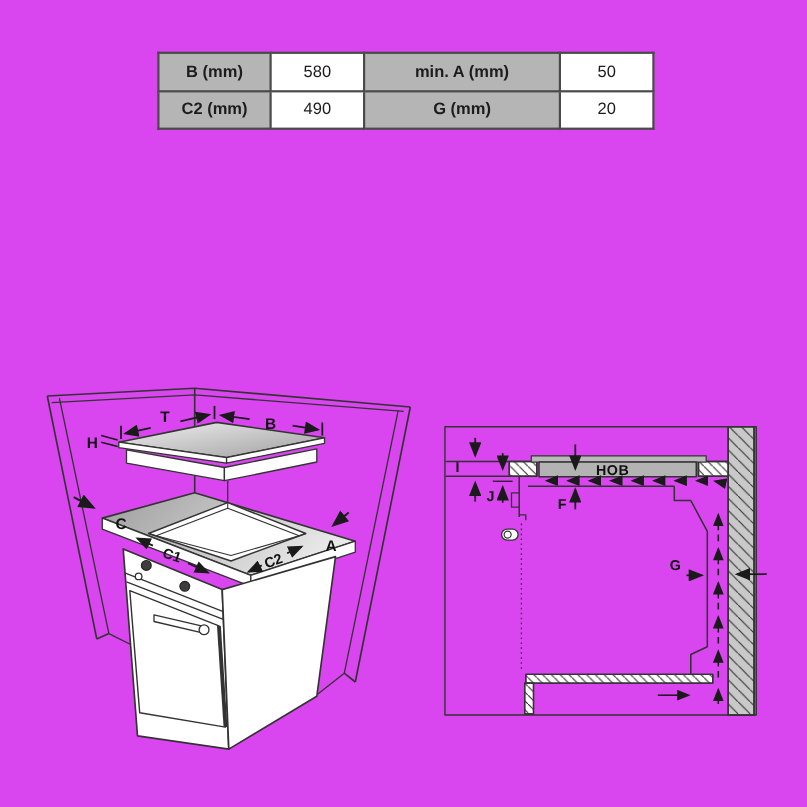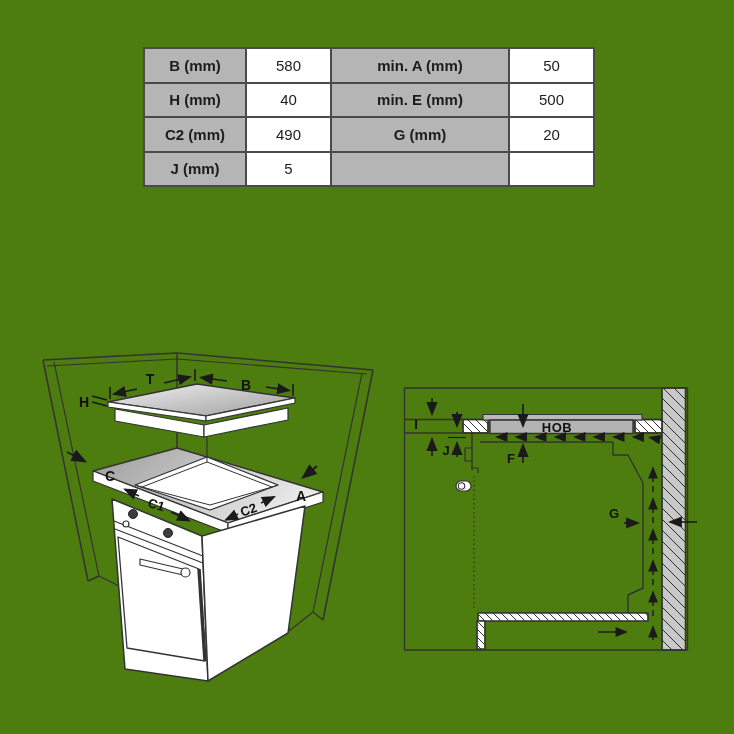--- a/index.html
+++ b/index.html
@@ -1,16 +1,16 @@
 <!DOCTYPE html>
 <html><head>
 <meta charset="utf-8">
 <style>
   html,body{margin:0;padding:0;background:#fff;}
-  #stage{position:relative;width:734px;height:734px;background:#4d7c0f;overflow:hidden;
+  #stage{position:relative;width:734px;height:734px;background:#d946ef;overflow:hidden;
          font-family:"Liberation Sans", sans-serif;}
   
   #spec{position:absolute;left:143px;top:47px;border-collapse:collapse;table-layout:fixed;}
   #spec td{border:2px solid #4a4a4a;height:32.5px;text-align:center;vertical-align:middle;
            font-size:15px;color:#1c1c1c;padding:0;}
   #spec td.lbl{background:#b5b5b5;font-weight:bold;}
   #spec td.val{background:#ffffff;font-weight:normal;}
   #spec col.c1{width:102px}#spec col.c2{width:85px}#spec col.c3{width:178px}#spec col.c4{width:85px}
   svg{position:absolute;left:0;top:0;}
   text{font-family:"Liberation Sans", sans-serif;fill:#111;}
@@ -30,36 +30,24 @@
         <col class="c4">
       </colgroup>
     <tbody>
       <tr>
         <td class="lbl">B (mm)</td>
         <td class="val">580</td>
         <td class="lbl">min. A (mm)</td>
         <td class="val">50</td>
       </tr>
       <tr>
-        <td class="lbl">H (mm)</td>
-        <td class="val">40</td>
-        <td class="lbl">min. E (mm)</td>
-        <td class="val">500</td>
-      </tr>
-      <tr>
         <td class="lbl">C2 (mm)</td>
         <td class="val">490</td>
         <td class="lbl">G (mm)</td>
         <td class="val">20</td>
-      </tr>
-      <tr>
-        <td class="lbl">J (mm)</td>
-        <td class="val">5</td>
-        <td class="lbl"></td>
-        <td class="val"></td>
       </tr>
     </tbody>
   </table>
 
   <svg width="734" height="734" viewBox="0 0 734 734">
     <defs>
       <marker id="ah" viewBox="0 0 10 8" refX="8.5" refY="4" markerWidth="9" markerHeight="7" orient="auto">
         <path d="M0,0 L10,4 L0,8 z" fill="#1a1a1a"></path>
       </marker>
       <pattern id="hatchWall" width="11" height="11" patternUnits="userSpaceOnUse">

